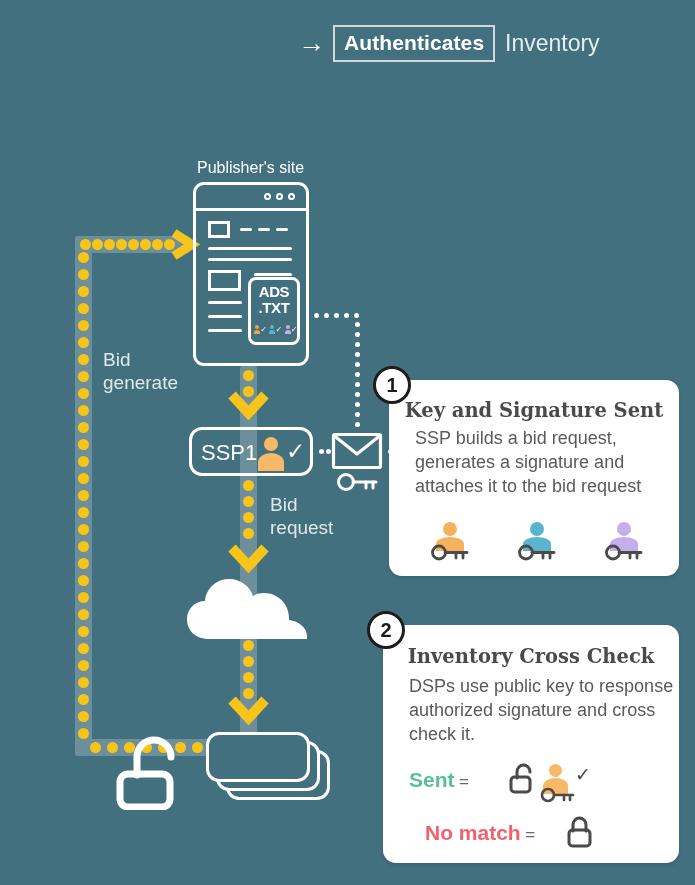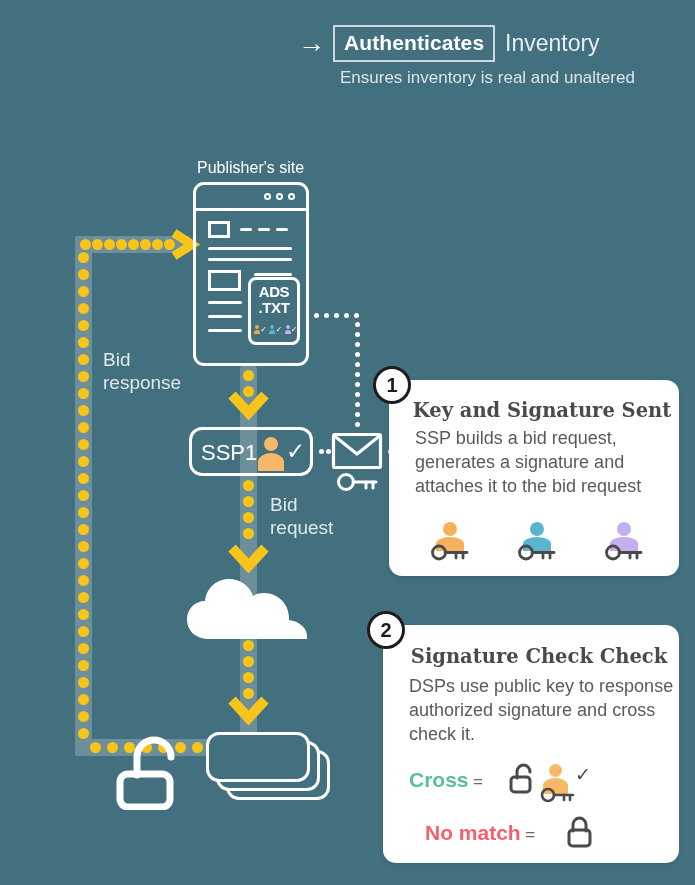--- a/index.html
+++ b/index.html
@@ -136,21 +136,21 @@
   #padlock svg{display:block;}
 
   
   .card{
     position:absolute;background:#ffffff;border-radius:13px;
     box-shadow:0 2px 5px rgba(0,0,0,.12);
   }
   .card-title{
     font-family:"DejaVu Serif", serif;
     font-size:19.5px;font-weight:bold;color:#4a4a4a;
-    text-align:center;line-height:1.2;padding-left:8px;
+    text-align:center;line-height:1.2;
   }
   .card-body{
     font-size:18px;color:#5a5a5a;line-height:1.33;
   }
   .badge{
     position:absolute;width:38px;height:38px;border-radius:50%;
     background:#ffffff;border:3px solid #1d1d1d;box-sizing:border-box;
     color:#1d1d1d;font-size:20px;font-weight:bold;text-align:center;
     line-height:33px;z-index:5;
   }
@@ -182,21 +182,20 @@
 </style>
 </head>
 <body>
 
 <div class="stage">
 
   <div class="abs" id="header">
     <div class="abs" id="arrow-glyph">→</div>
     <div class="abs" id="inventory-word">Inventory</div>
     <div class="abs" id="auth-box">Authenticates</div>
-    <div class="abs" id="subtitle">Ensures inventory is real and unaltered</div>
   </div>
 
   <div class="track" id="track-h-top"></div>
   <div class="track" id="track-v"></div>
   <div class="track" id="track-h-bottom"></div>
 
   <div id="return-dots">
       <span class="ydot" style="left: 80px; top: 239px; background: rgb(247, 197, 26);"></span>
       <span class="ydot" style="left: 92px; top: 239px; background: rgb(247, 197, 26);"></span>
       <span class="ydot" style="left: 104px; top: 239px; background: rgb(247, 197, 26);"></span>
@@ -368,21 +367,21 @@
     <svg width="44" height="20" viewBox="0 0 44 20">
       <circle cx="10" cy="10" r="7.5" fill="none" stroke="#ffffff" stroke-width="3"></circle>
       <line x1="17" y1="10" x2="40" y2="10" stroke="#ffffff" stroke-width="3" stroke-linecap="round"></line>
       <line x1="30" y1="10" x2="30" y2="16" stroke="#ffffff" stroke-width="3" stroke-linecap="round"></line>
       <line x1="37" y1="10" x2="37" y2="16" stroke="#ffffff" stroke-width="3" stroke-linecap="round"></line>
     </svg>
   </div>
 
   <div class="abs" id="bid-response">
     <div>Bid</div>
-    <div>response</div>
+    <div>generate</div>
   </div>
   <div class="abs" id="bid-request">
     <div>Bid</div>
     <div>request</div>
   </div>
 
   <div class="abs" id="cloud">
     <svg width="128" height="68" viewBox="0 0 128 68">
       <path d="M24,66 C10,66 2,57 2,46 C2,36 10,28 20,28 C21,16 31,6 44,6
                C55,6 65,13 68,23 C71,21 75,20 79,20 C93,20 104,31 104,45
@@ -448,25 +447,25 @@
               <line x1="26" y1="8.5" x2="26" y2="14" stroke="#4a4a4a" stroke-width="2.8" stroke-linecap="round"></line>
               <line x1="33" y1="8.5" x2="33" y2="14" stroke="#4a4a4a" stroke-width="2.8" stroke-linecap="round"></line>
             </svg>
           </span>
         </span>
       </div>
   </div>
 
   <div class="badge" id="badge2" style="left:367px;top:611px;">2</div>
   <div class="card" id="card2">
-    <div class="card-title" id="card2-title">Signature Check Check</div>
+    <div class="card-title" id="card2-title">Inventory Cross Check</div>
     <div class="card-body" id="card2-body">DSPs use public key to response authorized signature and cross check it.</div>
 
     <div id="card2-match">
-      <span class="kv-word" id="match-word" style="color: rgb(91, 191, 149);">Cross</span>
+      <span class="kv-word" id="match-word" style="color: rgb(91, 191, 149);">Sent</span>
       <span class="kv-eq">=</span>
       <span id="m-openlock">
         <svg width="28" height="32" viewBox="0 0 28 32">
           <path d="M8,15 L8,9 C8,5 11,2 14.5,2 C18,2 21,5 21,9" fill="none" stroke="#4a4a4a" stroke-width="3" stroke-linecap="round"></path>
           <rect x="2" y="14" width="19" height="15" rx="3.5" fill="none" stroke="#4a4a4a" stroke-width="3"></rect>
         </svg>
       </span>
       <span class="person" id="m-person">
         <span class="p-head" style="position:absolute;left:6px;top:0;width:13px;height:13px;background:#f7b868;"></span>
         <span class="p-body" style="position:absolute;left:0;top:14px;width:25px;height:16px;background:#f7b868;"></span>

